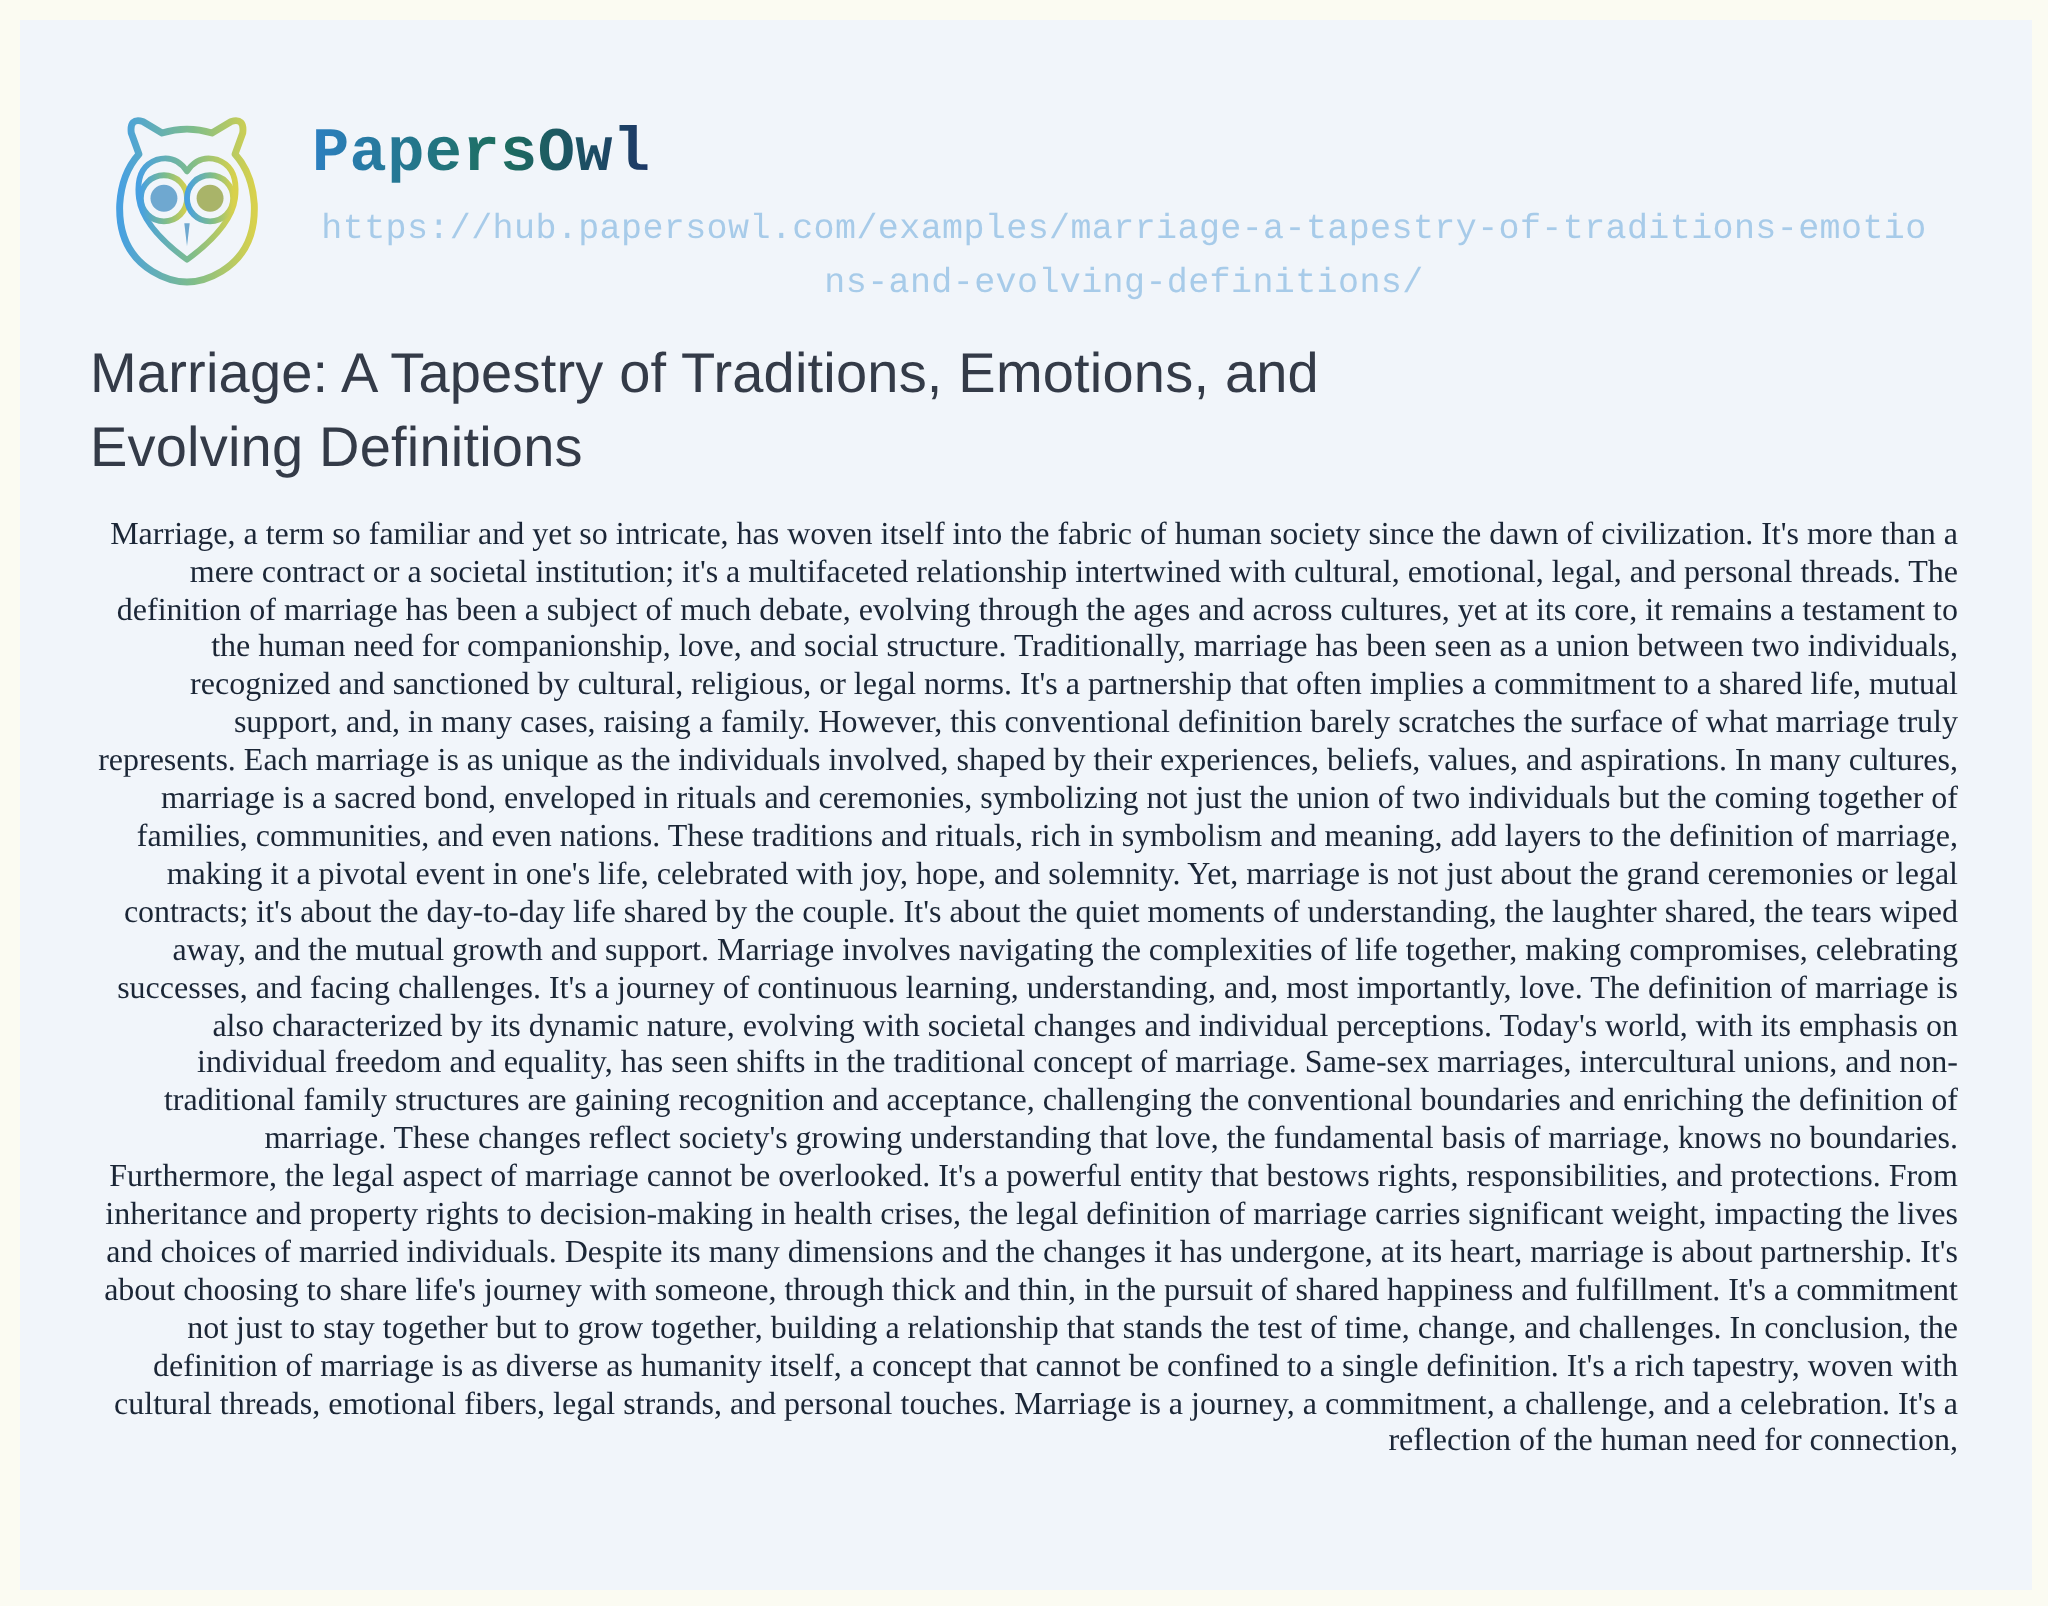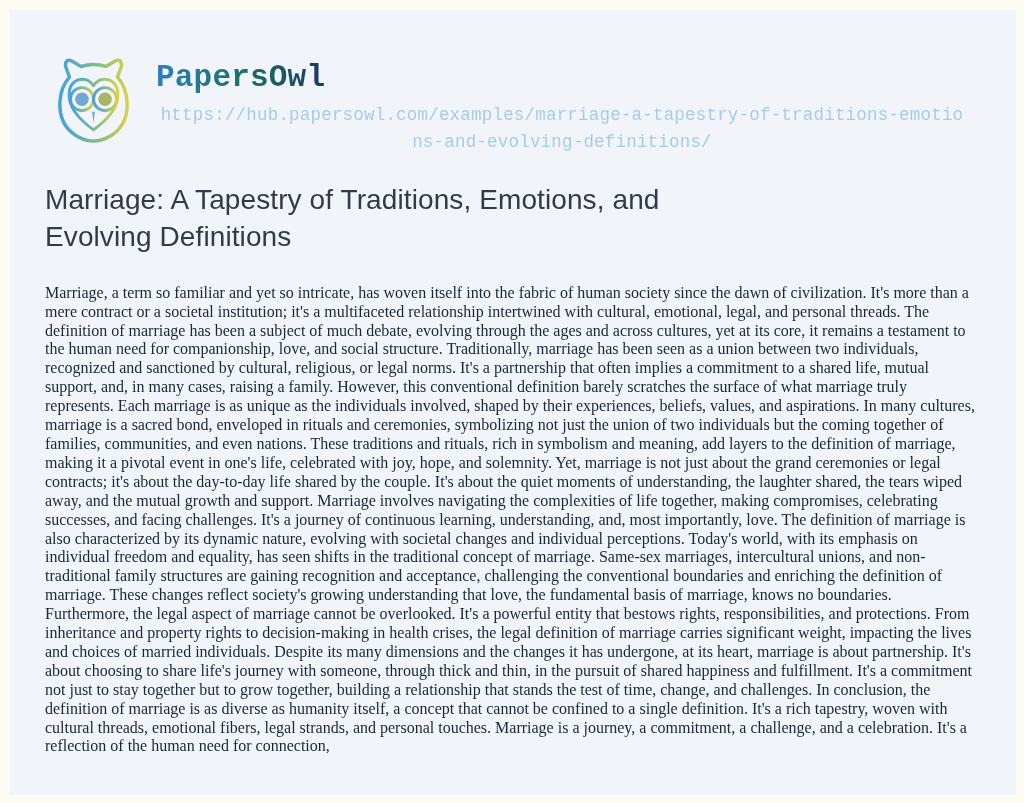--- a/index.html
+++ b/index.html
@@ -44,36 +44,36 @@
     max-width: 812px;
     font-size: 17.5px;
     line-height: 1.55;
     color: var(--url-color, #a7cbe9);
     text-decoration: none;
     word-break: break-all;
     letter-spacing: 0.2px;
     text-align: center;
   }
   .page-title {
-    margin: 25px 35px 0 35px;
+    margin: 12px 35px 0 35px;
     max-width: 700px;
     font-size: 28px;
     font-weight: 500;
     line-height: 1.33;
     letter-spacing: 0.1px;
     color: var(--title-color, #343b48);
   }
   .essay-body {
-    margin: 28px 35px 0 35px;
+    margin: 16px 35px 0 35px;
     width: 934px;
     font-family: "Liberation Serif", serif;
     font-size: 16px;
     line-height: 18.9px;
     color: var(--body-color, #1b2636);
-    text-align: left;
+    text-align: right;
   }
 </style>
 </head>
 <body>
 
 <div class="panel">
 
   <div class="header">
 
     <div class="logo-wrap">

